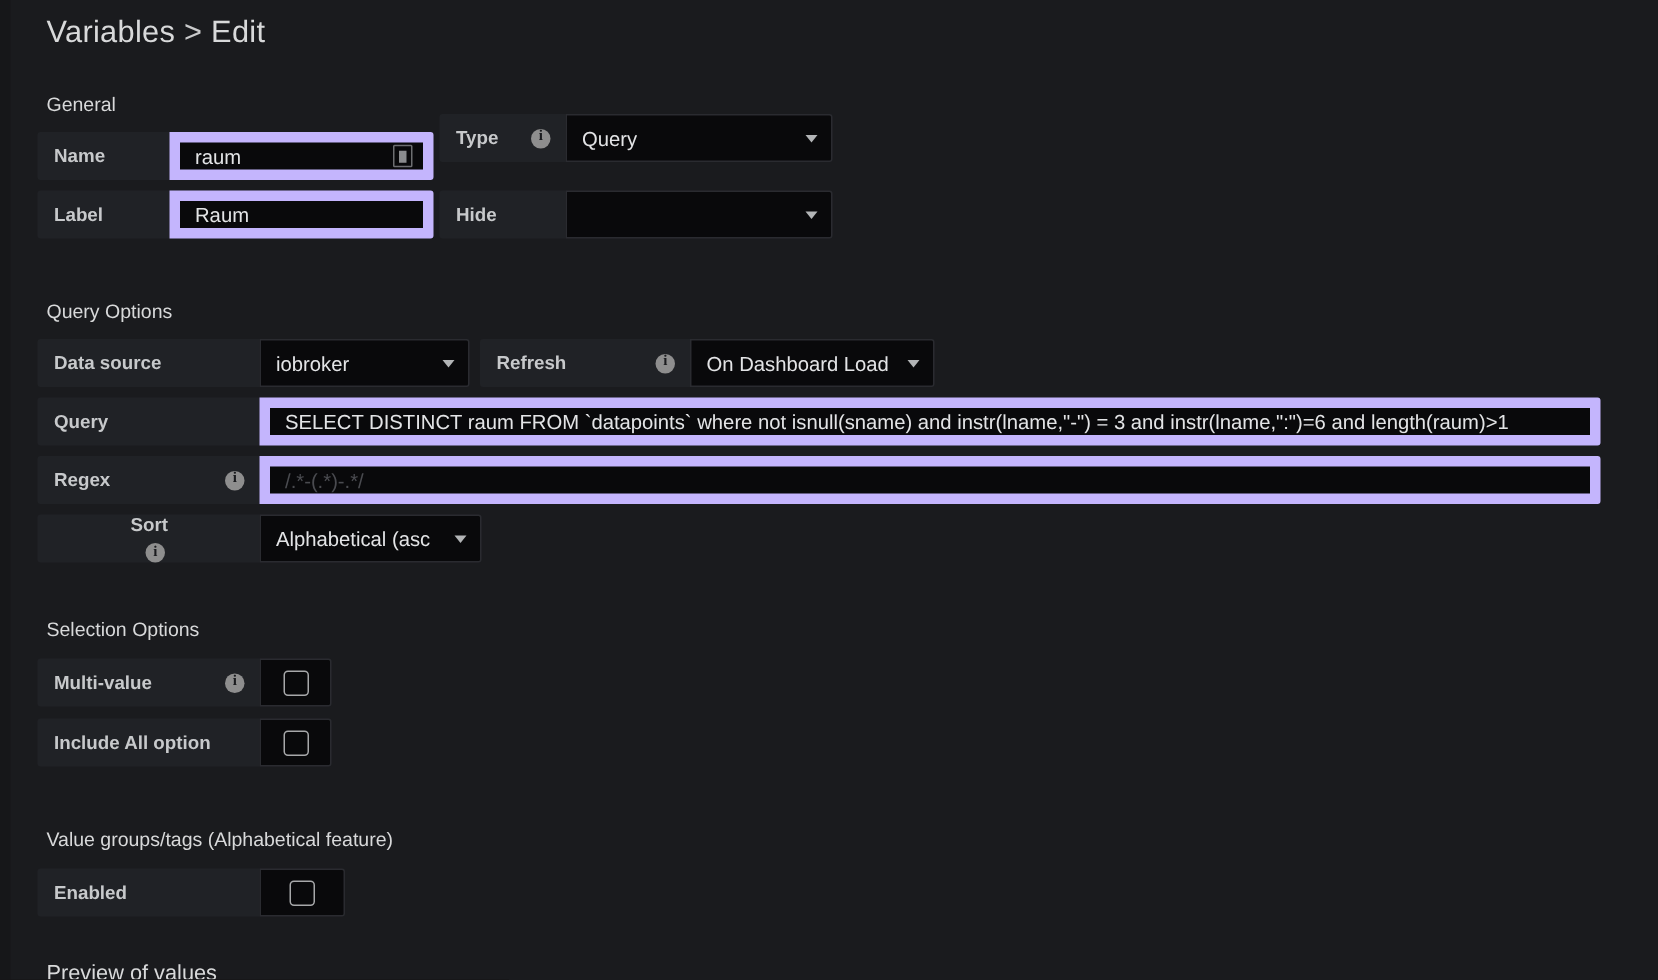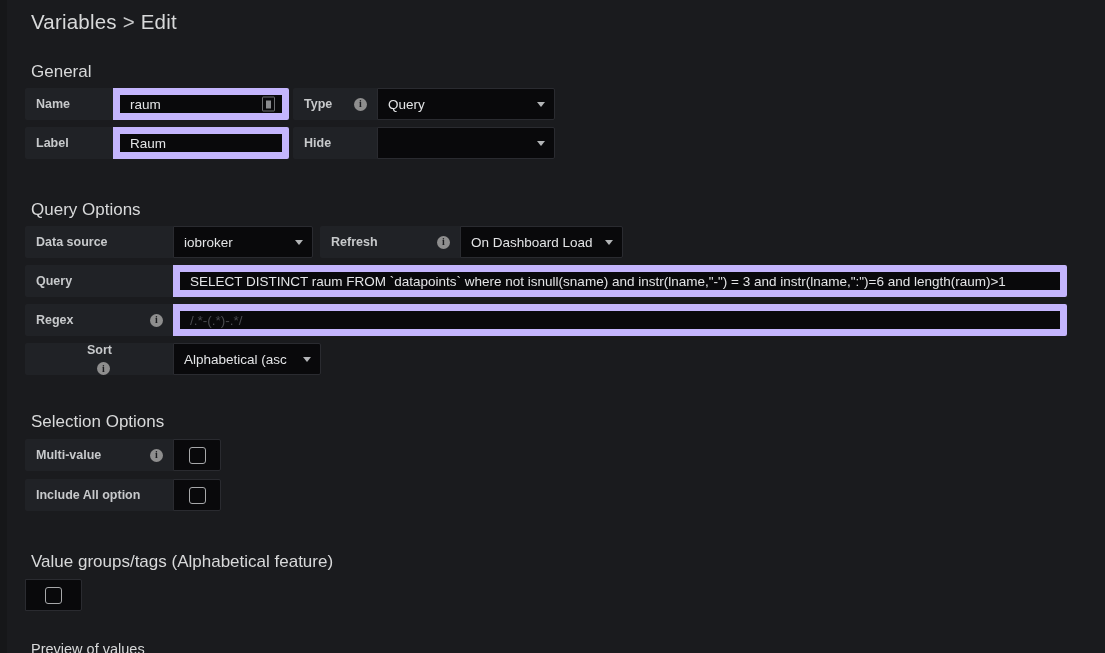--- a/index.html
+++ b/index.html
@@ -38,21 +38,21 @@
     font-size: 20.5px;
     font-weight: 400;
     color: #d8d9da;
     letter-spacing: 0.2px;
     white-space: nowrap;
   }
   .page-title .sep { color: #c9cacb; }
 
   .section-title {
     position: absolute;
-    font-size: 17px;
+    font-size: 13px;
     color: #d8d9da;
     font-weight: 400;
     white-space: nowrap;
   }
 
   
   .row { position: absolute; display: flex; align-items: stretch; }
 
   .lbl {
     background: #202226;
@@ -200,21 +200,21 @@
       <span class="ltxt">Name</span>
     </div>
     <div class="field" style="width:176px;">
       <span class="val">raum</span>
       <span class="name-icon">
           <span></span>
         </span>
     </div>
   </div>
 
-  <div class="row" style="left:293px; top:88px;align-items:flex-end;">
+  <div class="row" style="left:293px; top:76px;align-items:flex-end;">
     <div class="lbl with-info" style="width:84px;">
       <span class="ltxt">Type</span>
       <span class="info-icon">
           <i>i</i>
         </span>
     </div>
     <div class="select" style="width:178px;">
       <span>Query</span>
       <span class="caret"></span>
     </div>
@@ -317,19 +317,22 @@
       <span class="ltxt">Include All option</span>
     </div>
     <div class="cb-cell">
       <span class="checkbox"></span>
     </div>
   </div>
 
   <div class="section-title" style="left:31px; top:552px;">Value groups/tags (Alphabetical feature)</div>
 
   <div class="row" style="left:25px; top:579px;">
+    <div class="lbl" style="width:148px;">
+      <span class="ltxt">Enabled</span>
+    </div>
     <div class="cb-cell" style="width:57px;">
       <span class="checkbox"></span>
     </div>
   </div>
 
   <div class="cut-heading">Preview of values</div>
 </div>
 
 </body></html>

